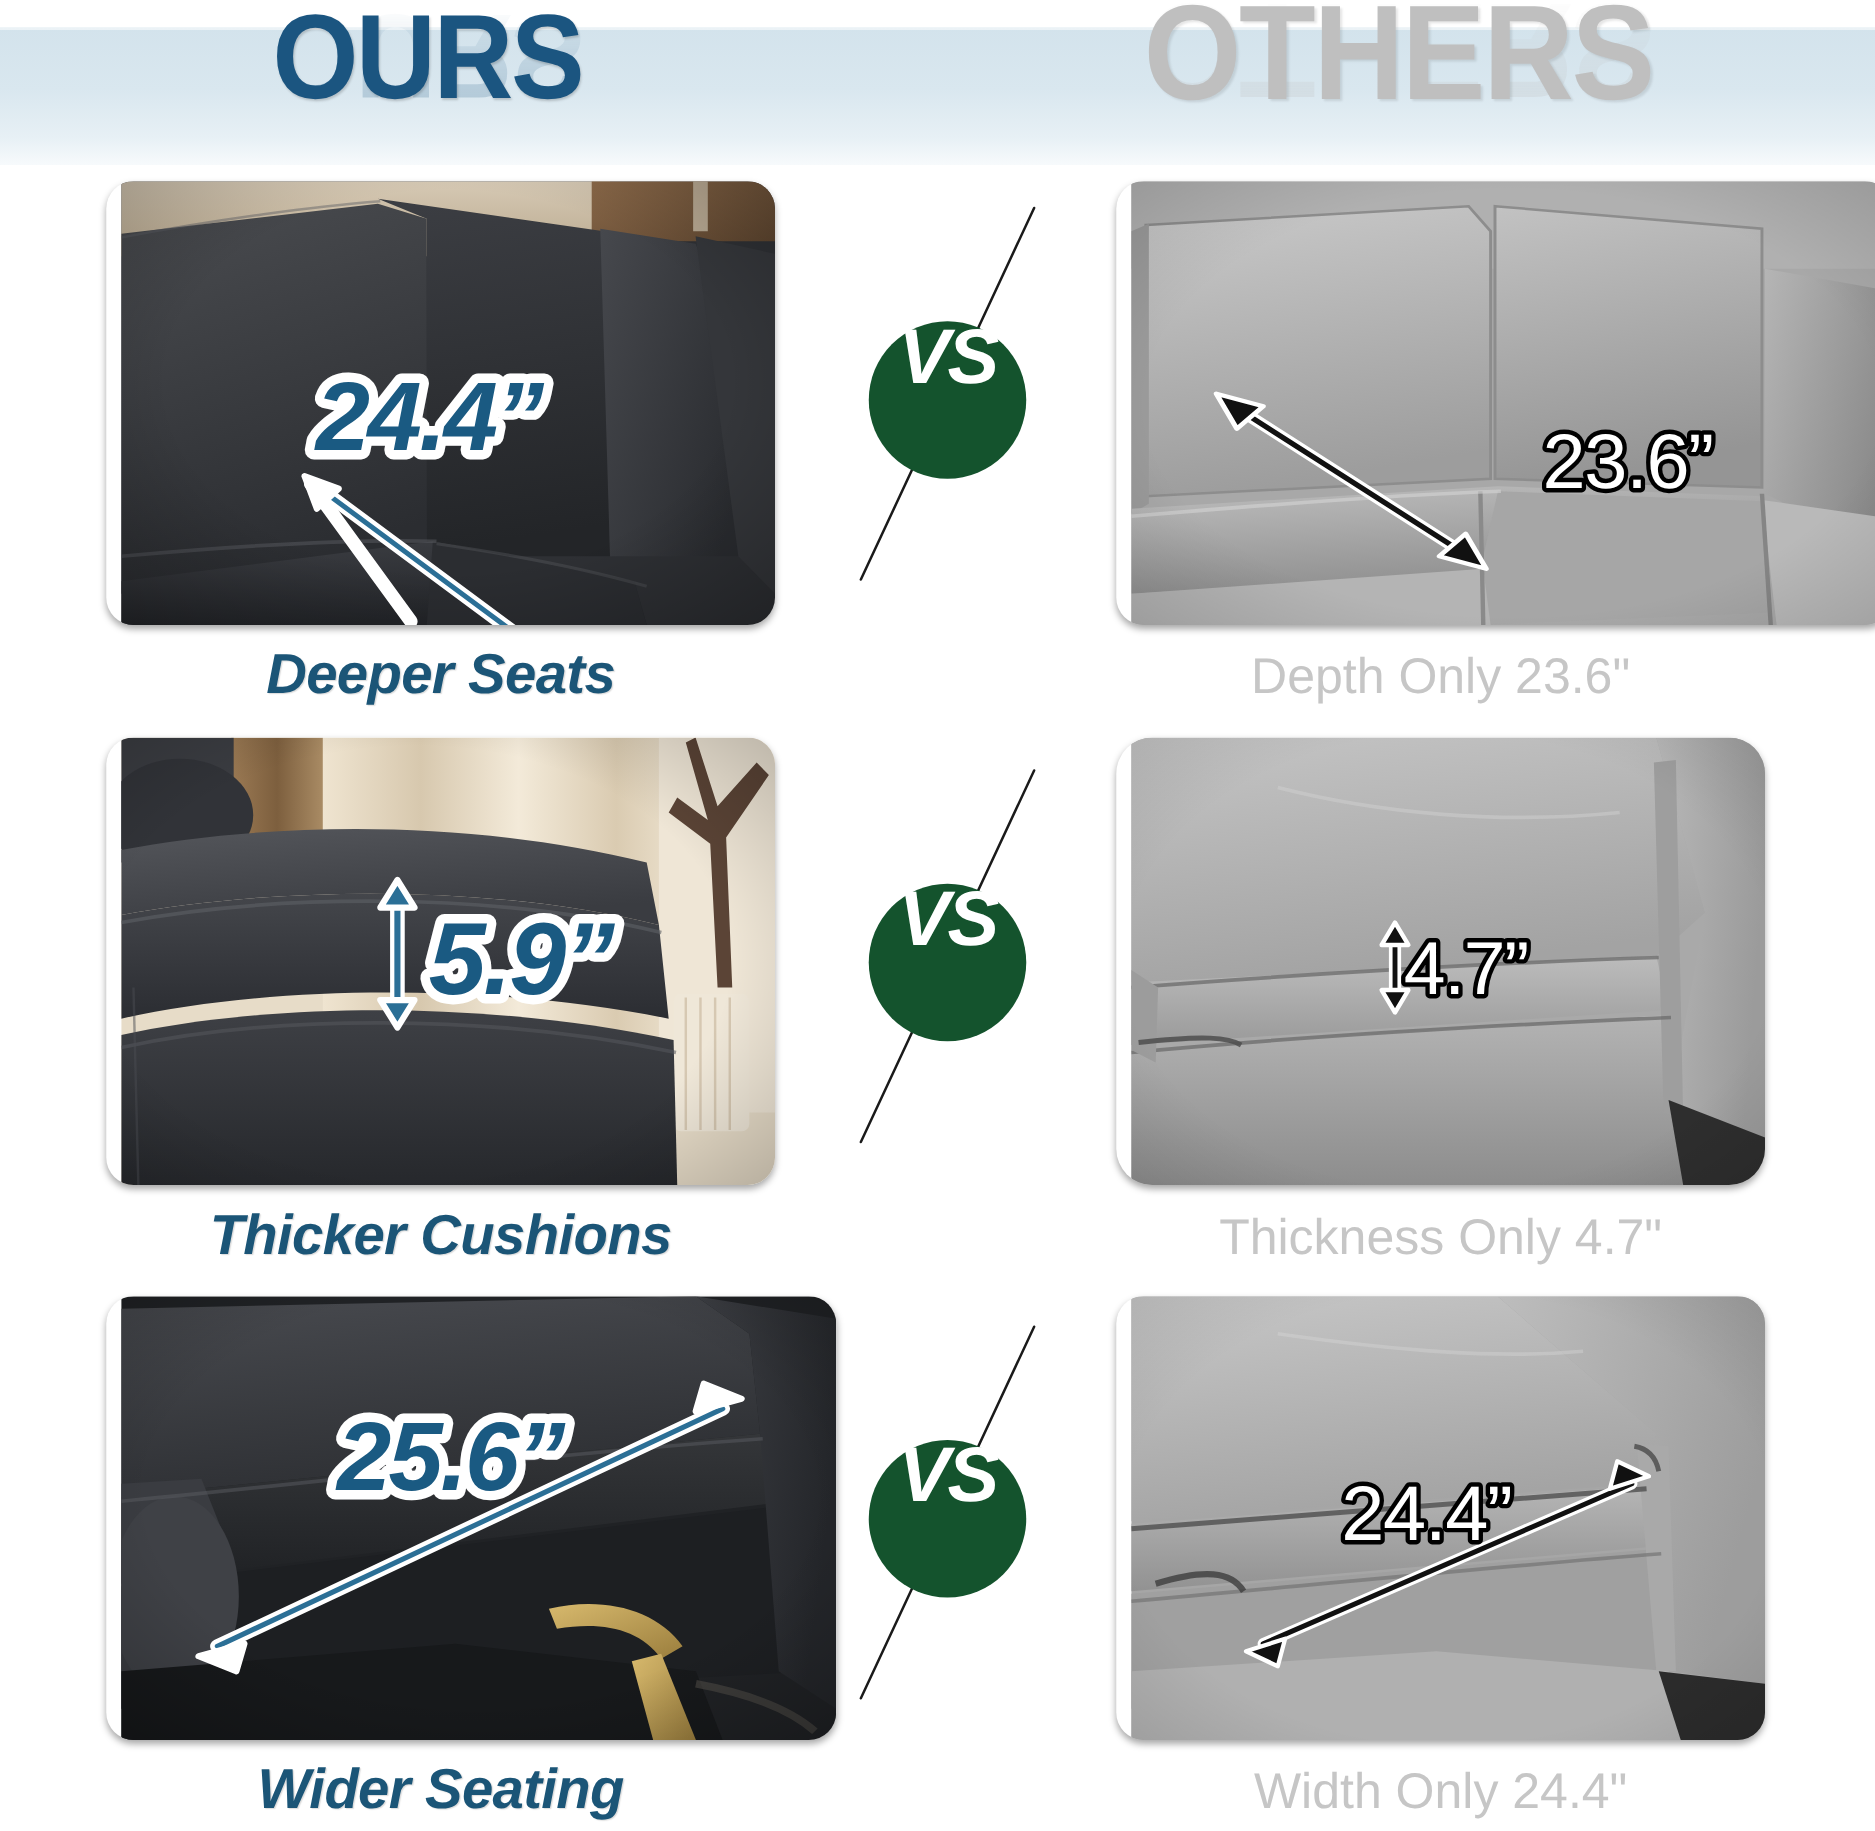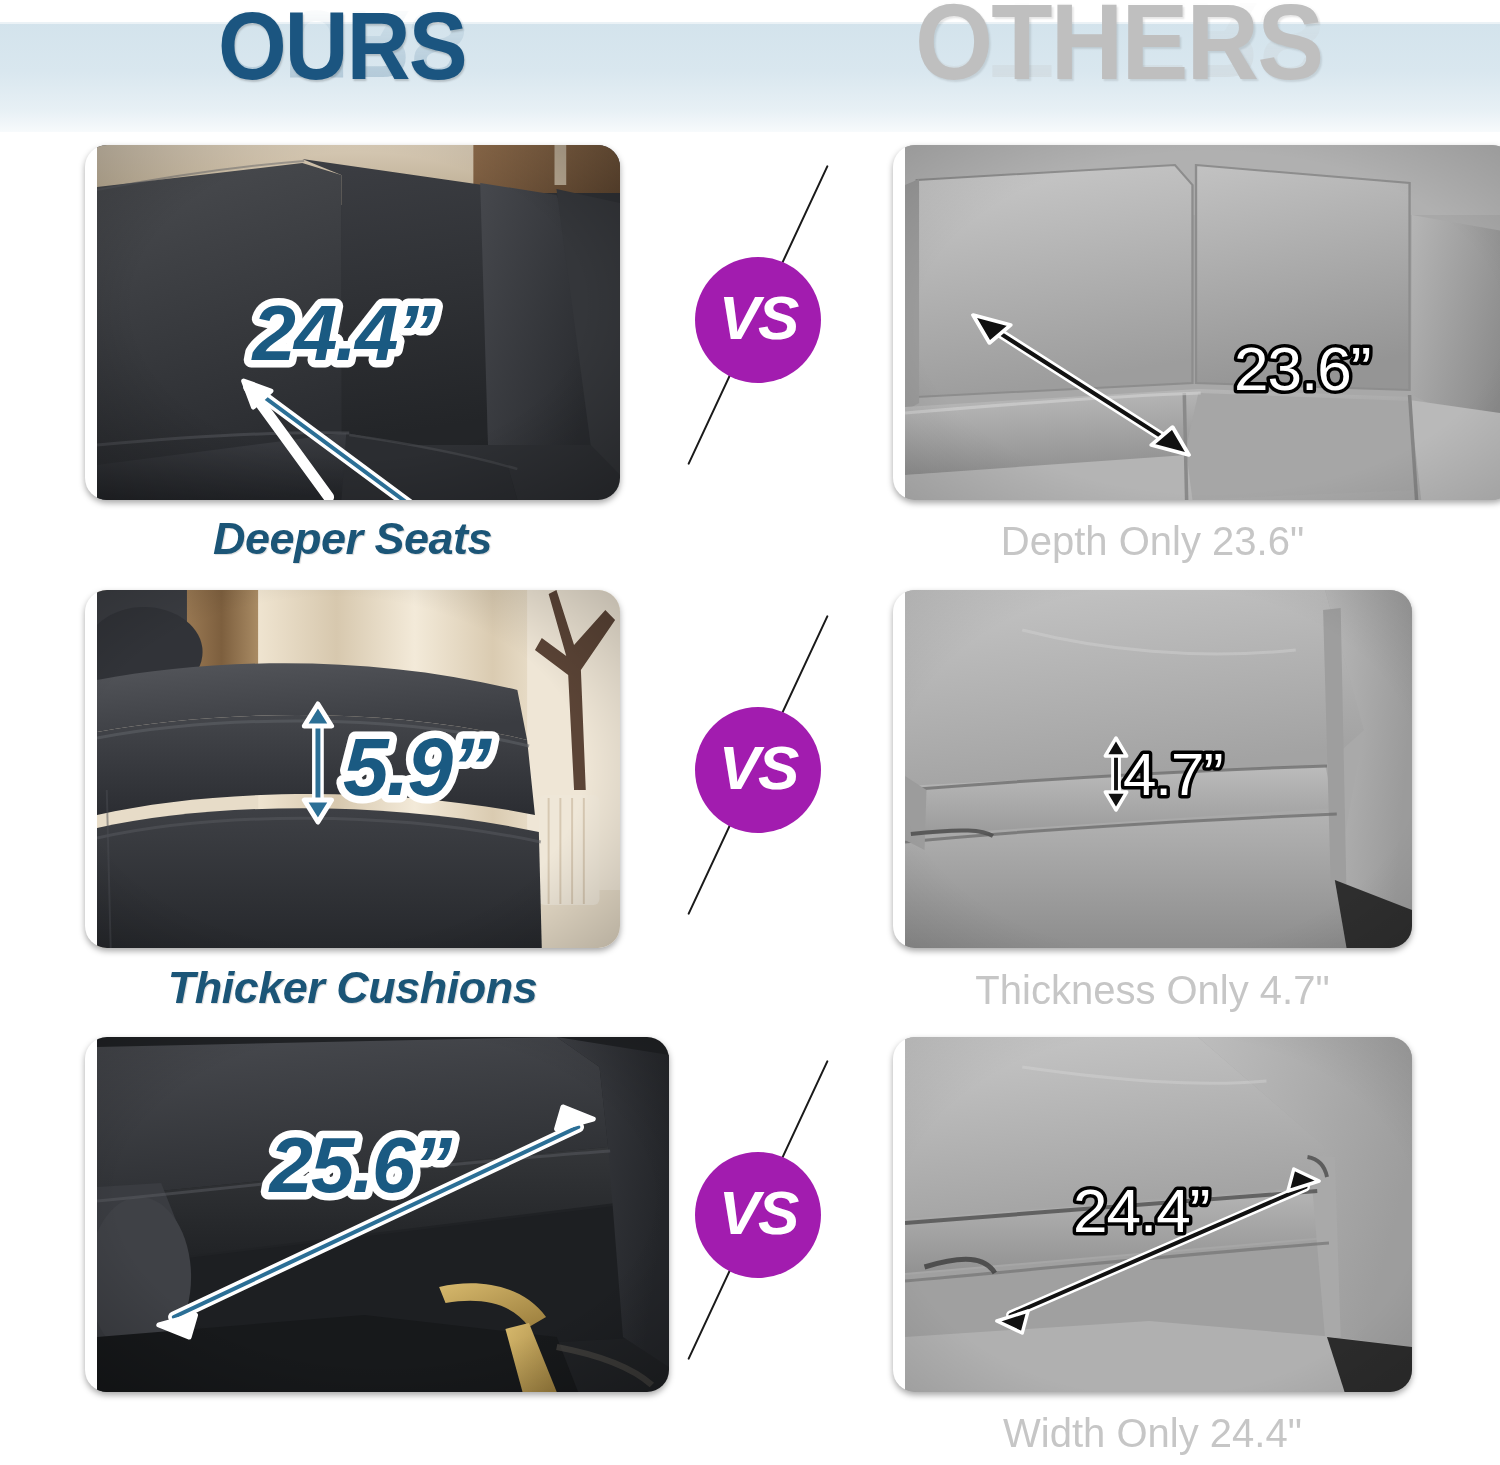--- a/index.html
+++ b/index.html
@@ -67,21 +67,21 @@
   }
   .cap-others { color:#c6c6c6; font-size:40px; font-weight:normal; }
 
   
   .vs-wrap { position:absolute; }
   .vs-line {
     position:absolute; background:#1a1a1a; width:2px; border-radius:1px;
   }
   .vs-circle {
     position:absolute; width:126px; height:126px; border-radius:50%;
-    background:#a21caf; display:flex; align-items:center; justify-content:center;
+    background:#14532d; display:flex; justify-content:center;
   }
   .vs-text {
     color:#ffffff; font-size:62px; font-weight:bold; font-style:italic;
     letter-spacing:-2px; line-height:1; transform:translateY(-2px);
   }
 </style>
 </head>
 <body>
 
 <div id="page">
@@ -288,21 +288,21 @@
   </div>
   <div class="caption cap-ours" style="left:85px; top:965px; width:535px;">Thicker Cushions</div>
 
   <div class="vs-wrap" style="left:648px; top:600px; width:220px; height:340px;">
     <div class="vs-line" style="left:109px; top:0px; height:330px; transform:rotate(25deg); transform-origin:center;"></div>
     <div class="vs-circle" style="left:47px; top:107px;">
       <span class="vs-text">VS</span>
     </div>
   </div>
 
-  <div class="panel" style="left:893px; top:590px; width:519px; height:358px;">
+  <div class="panel" style="left:893px; top:590px; width:519px; height:358px;border-radius:29px;">
     <svg viewBox="0 0 519 358" preserveAspectRatio="none">
       <defs>
         <linearGradient id="g2top" x1="0" y1="0" x2="0.3" y2="1">
           <stop offset="0" stop-color="#c4c4c4"></stop>
             <stop offset="1" stop-color="#a3a3a3"></stop>
         </linearGradient>
         <linearGradient id="g2side" x1="0" y1="0" x2="0" y2="1">
           <stop offset="0" stop-color="#bcbcbc"></stop>
             <stop offset="1" stop-color="#9a9a9a"></stop>
         </linearGradient>
@@ -388,20 +388,21 @@
         <line x1="72" y1="280" x2="450" y2="90" stroke="#ffffff" stroke-width="11" stroke-linecap="round"></line>
         <line x1="72" y1="280" x2="450" y2="90" stroke="#2b6f96" stroke-width="4" stroke-linecap="round"></line>
         <polygon points="58,288 92,278 86,300" fill="#ffffff" stroke="#ffffff" stroke-width="5" stroke-linejoin="round"></polygon>
         <polygon points="464,82 430,92 436,70" fill="#ffffff" stroke="#ffffff" stroke-width="5" stroke-linejoin="round"></polygon>
       </g>
     </svg>
     <svg style="position:absolute;left:0;top:0;width:100%;height:100%;" viewBox="0 0 535 355">
       <text x="160" y="155" text-anchor="start" font-family="Liberation Sans, sans-serif" font-size="78" font-weight="bold" font-style="italic" letter-spacing="-2" stroke="#ffffff" stroke-width="15" stroke-linejoin="round" paint-order="stroke" fill="#1a5a82">25.6”</text>
     </svg>
   </div>
+  <div class="caption cap-ours" style="left:85px; top:1408px; width:535px;">Wider Seating</div>
 
   <div class="vs-wrap" style="left:648px; top:1045px; width:220px; height:340px;">
     <div class="vs-line" style="left:109px; top:0px; height:330px; transform:rotate(25deg); transform-origin:center;"></div>
     <div class="vs-circle" style="left:47px; top:107px;">
       <span class="vs-text">VS</span>
     </div>
   </div>
 
   <div class="panel" style="left:893px; top:1037px; width:519px; height:355px;">
     <svg viewBox="0 0 519 355" preserveAspectRatio="none">

